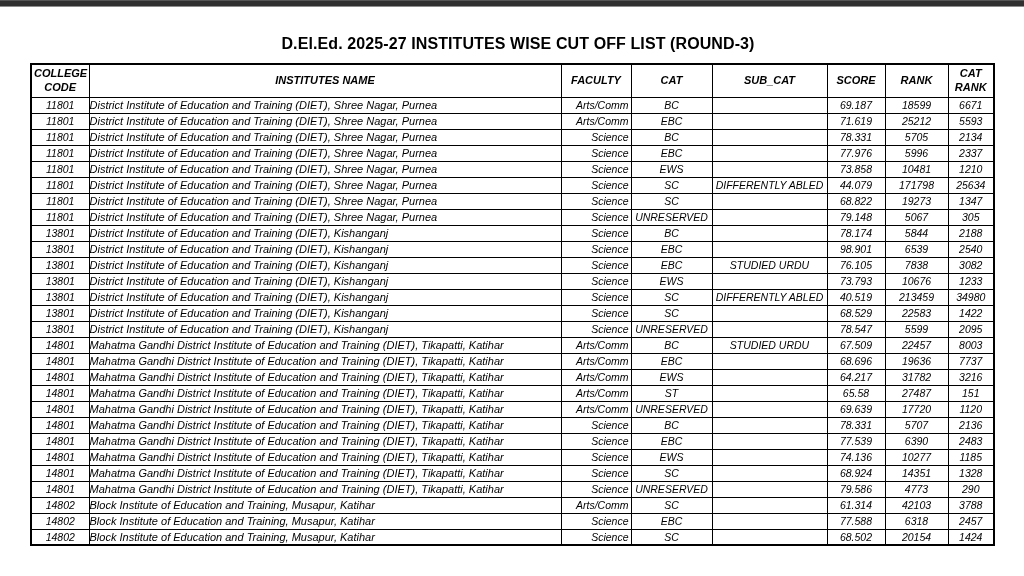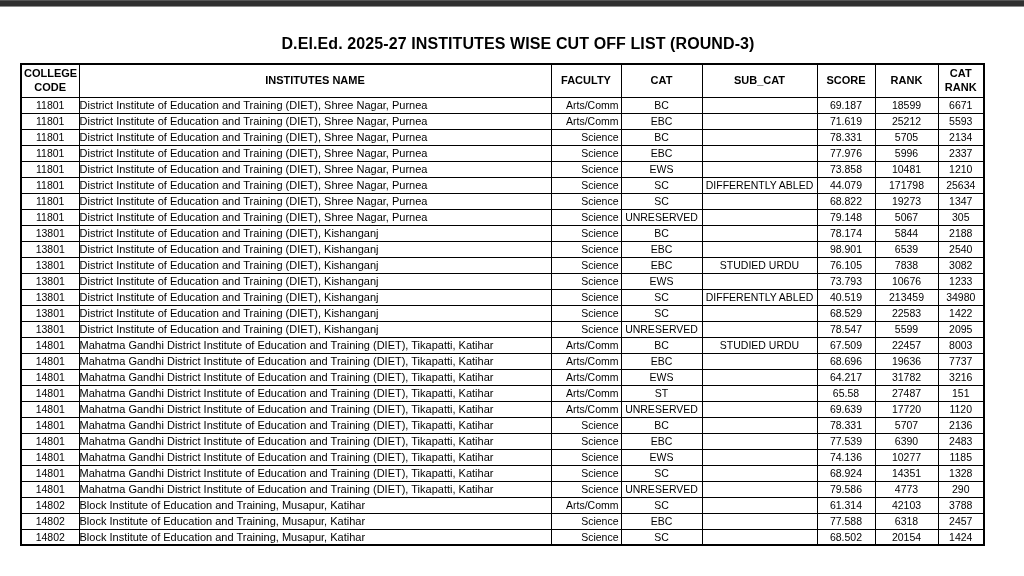--- a/index.html
+++ b/index.html
@@ -21,23 +21,24 @@
     text-align: center;
     font-size: 16px;
     font-weight: bold;
     color: #000;
     letter-spacing: 0.1px;
     padding-left: 12px;
   }
   table.cutoff {
     border-collapse: collapse;
     table-layout: fixed;
-    margin-left: 20px;
+    margin-left: 30px;
     width: 963px;
     border: 2px solid #000;
+    font-style: italic;
   }
   table.cutoff th, table.cutoff td {
     border: 1px solid #000;
     color: #000;
     overflow: hidden;
     padding: 0 2px;
   }
   table.cutoff th {
     height: 33px;
     font-size: 11px;

